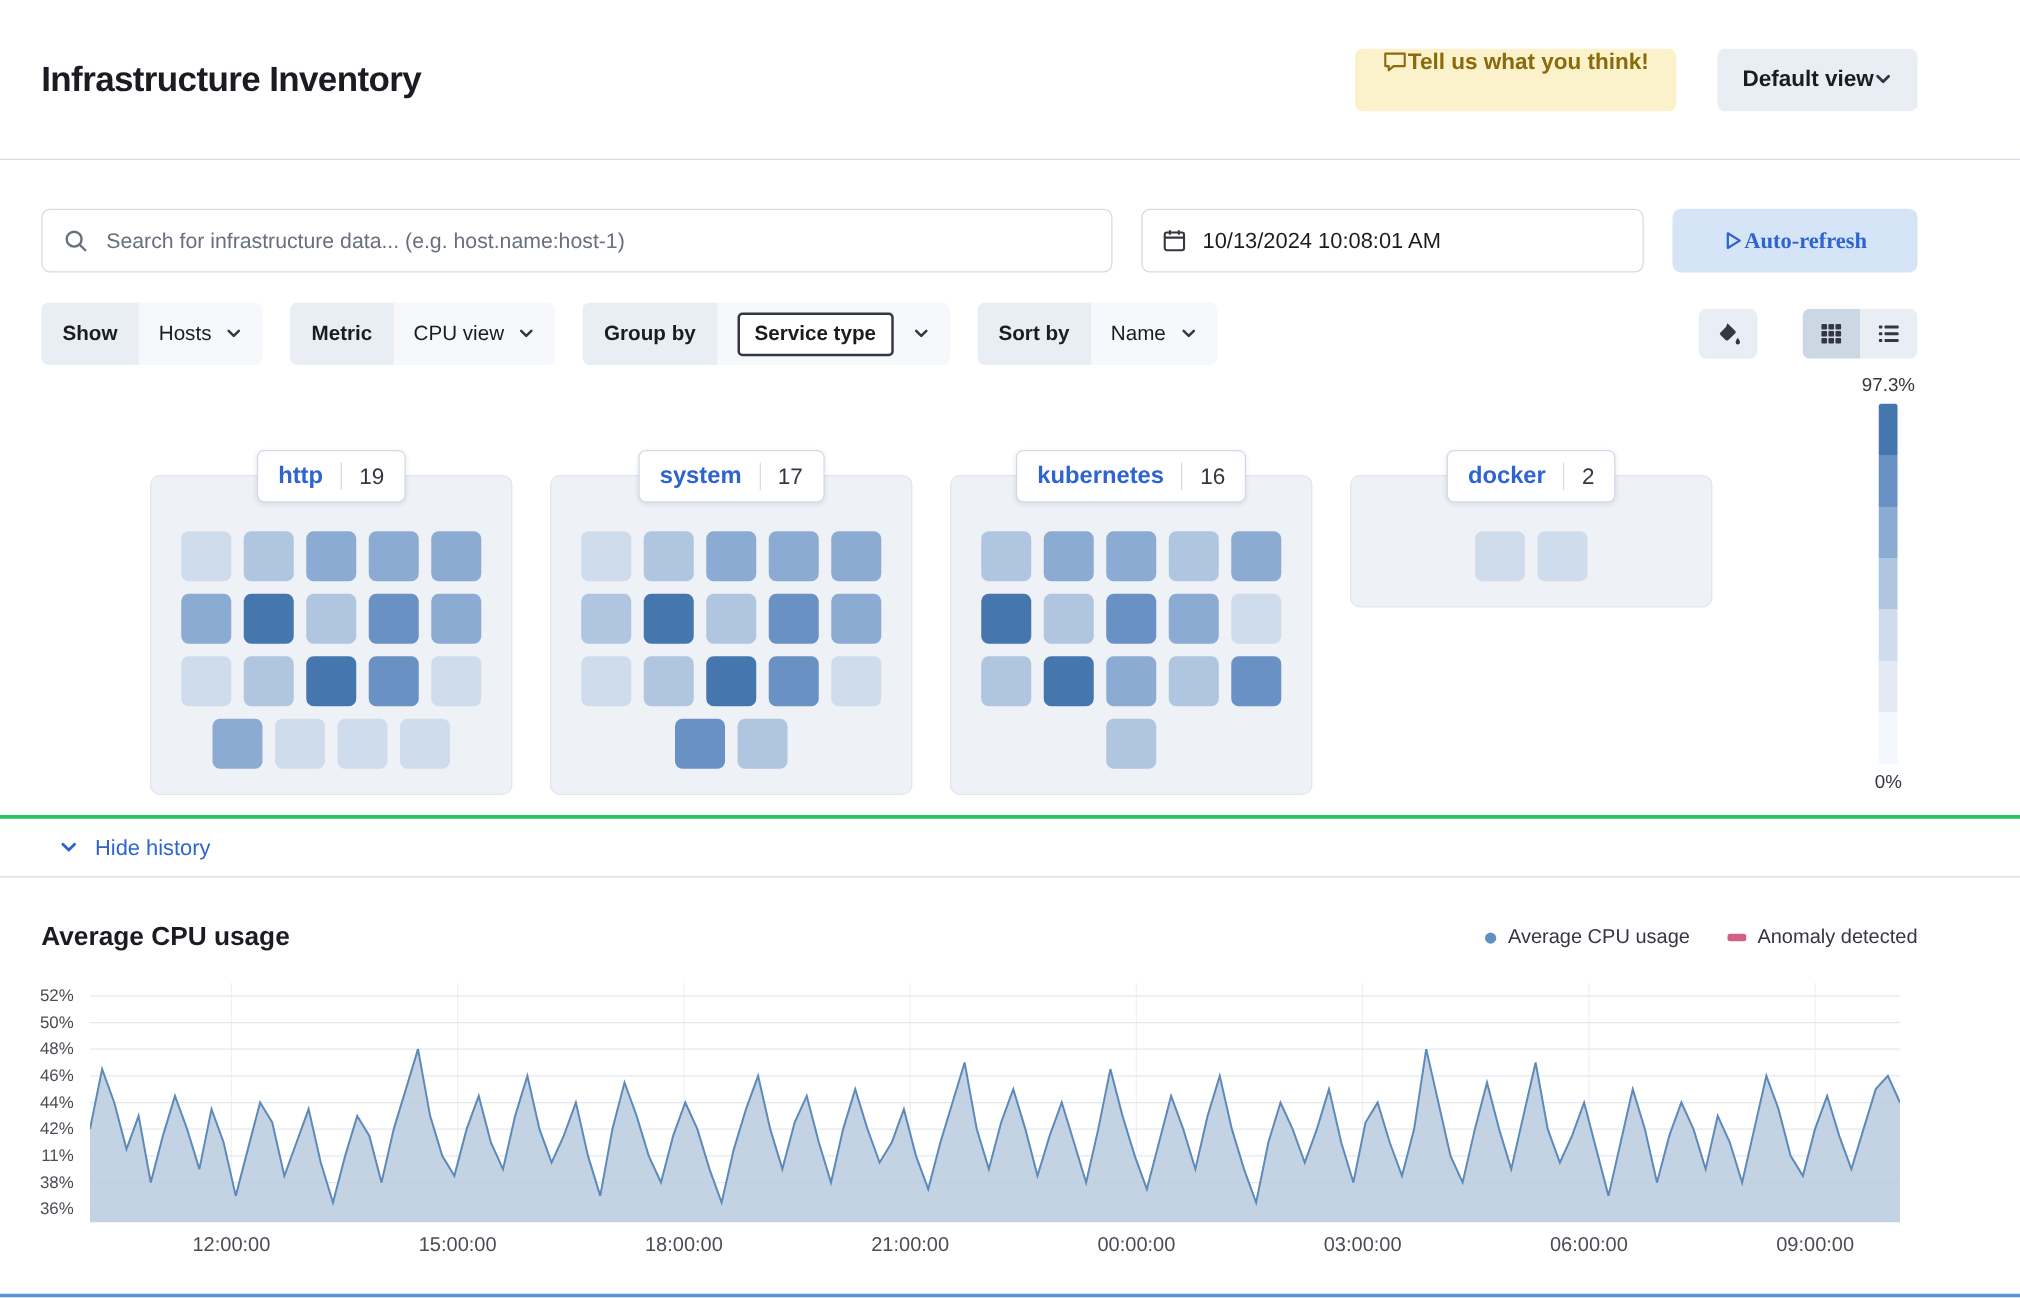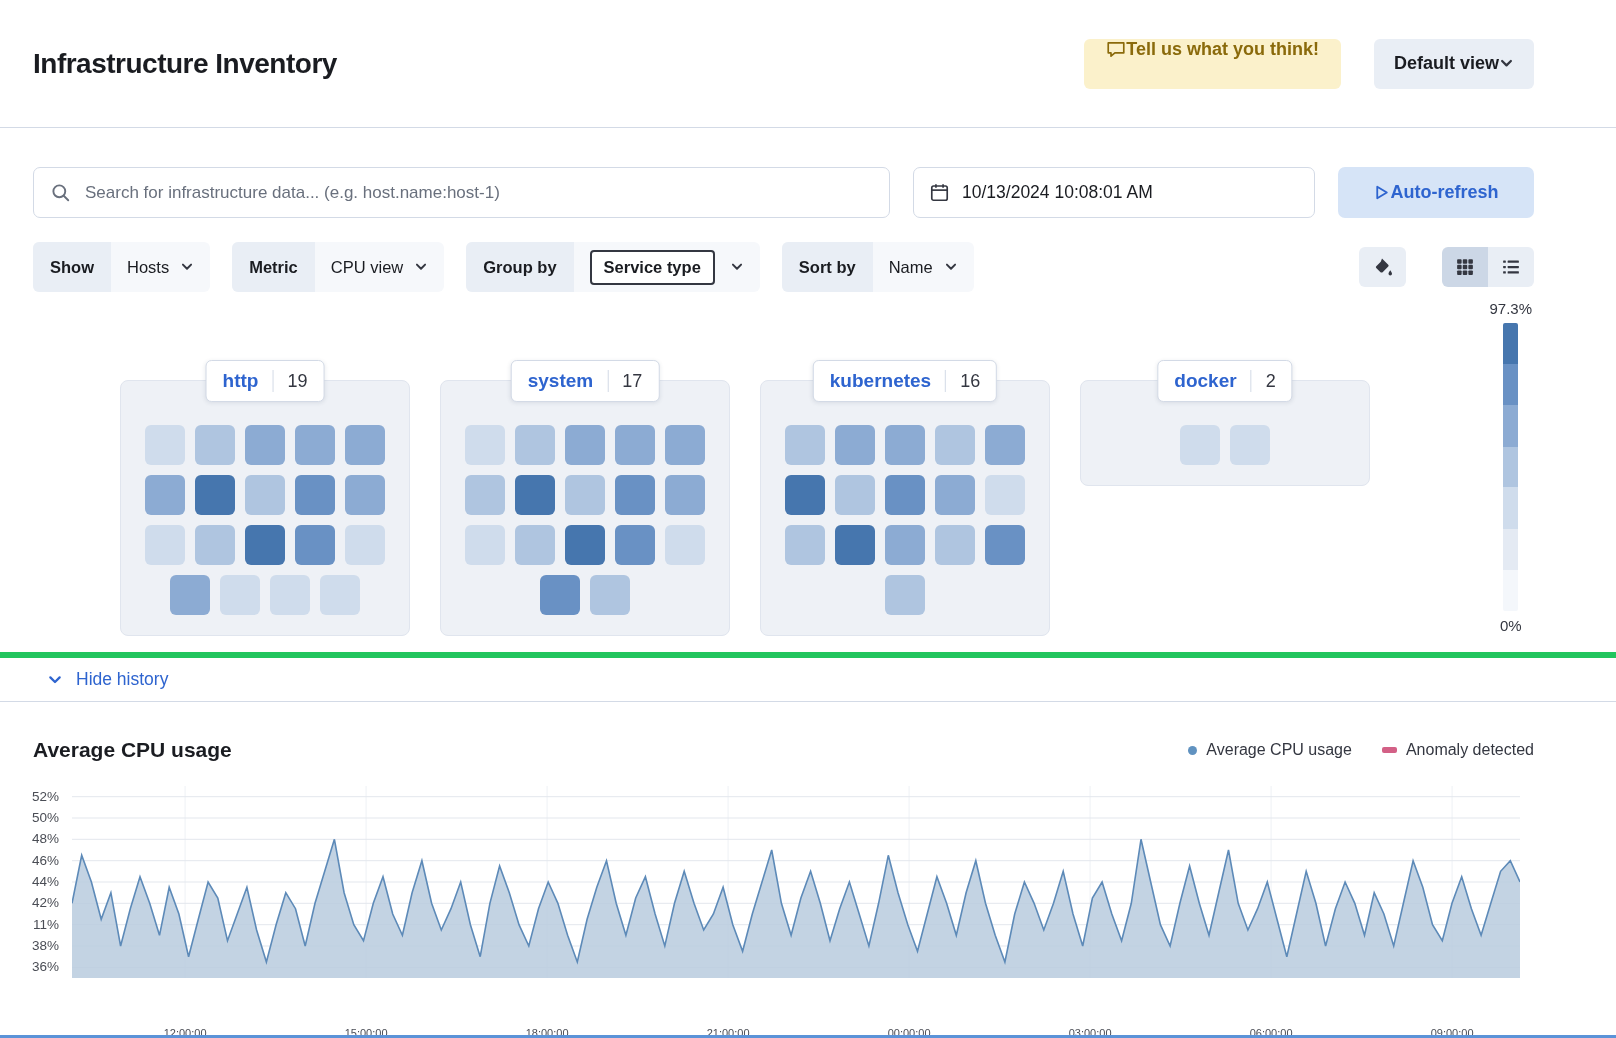--- a/index.html
+++ b/index.html
@@ -16,21 +16,21 @@
   .spacer { flex:1; }
   .feedback-btn { display:flex; align-items:flex-start; height:50px; padding:0 22px; background:#fbf1cb; color:#8a6a0b; border:none; border-radius:6px; font-family:inherit; font-size:18px; font-weight:700; cursor:pointer; }
   .view-btn { display:flex; align-items:center; height:50px; padding:0 20px; background:#e9eef5; color:#1a1c21; border:none; border-radius:6px; font-family:inherit; font-size:18px; font-weight:700; margin-left:33px; cursor:pointer; }
 
   
   .search-row { display:flex; align-items:center; gap:23px; margin:39px 82px 0 33px; }
   .search-box { flex:1; display:flex; align-items:center; gap:13px; height:51px; border:1px solid #d3dae6; border-radius:7px; padding:0 17px; background:#fff; }
   .search-box input { flex:1; border:none; outline:none; font-family:inherit; font-size:17px; color:#1a1c21; background:transparent; }
   .search-box input::placeholder { color:#69707d; }
   .date-btn { width:402px; display:flex; align-items:center; gap:13px; height:51px; border:1px solid #d3dae6; border-radius:7px; padding:0 16px; background:#fff; font-family:inherit; font-size:17.5px; color:#1a1c21; cursor:pointer; }
-  .refresh-btn { width:196px; display:flex; align-items:center; justify-content:center; height:51px; border:none; border-radius:7px; background:#d6e4f7; color:#2e64cf; font-family:Liberation Sans, sans-serif; font-size:18px; font-weight:700; cursor:pointer; }
+  .refresh-btn { width:196px; display:flex; align-items:center; justify-content:center; height:51px; border:none; border-radius:7px; background:#d6e4f7; color:#2e64cf; font-family:Liberation Serif, serif; font-size:18px; font-weight:700; cursor:pointer; }
 
   
   .filter-row { display:flex; align-items:center; margin:24px 82px 0 33px; }
   .filter-group { display:flex; align-items:stretch; height:50px; border-radius:6px; overflow:hidden; background:#f6f8fb; margin-right:22px; cursor:pointer; }
   .filter-prepend { display:flex; align-items:center; padding:0 17px; background:#e9eef5; font-weight:700; font-size:16.5px; }
   .filter-value { display:flex; align-items:center; gap:11px; padding:0 16px; font-size:16.5px; color:#1a1c21; }
   .boxed-value { border:2px solid #343741; border-radius:4px; padding:6px 12px; font-weight:700; background:#fff; margin-right:4px; }
   .chev { color:#343741; display:flex; }
   .icon-btn { width:47px; height:40px; display:flex; align-items:center; justify-content:center; background:#e9eef5; border:none; border-radius:6px; cursor:pointer; margin-left:auto; }
   .view-toggle { display:flex; height:40px; border-radius:6px; overflow:hidden; margin-left:36px; }
@@ -47,36 +47,36 @@
   .host-square { width:40px; height:40px; border-radius:6px; cursor:pointer; }
   .group-label { position:absolute; top:0; left:50%; transform:translate(-50%,-50%); display:flex; align-items:center; gap:14px; background:#fff; border:1px solid #d3dae6; border-radius:6px; padding:9px 16px; box-shadow:0 1px 4px rgba(31,53,82,.1); white-space:nowrap; cursor:pointer; }
   .group-name { color:#2e64cf; font-weight:700; font-size:19px; }
   .group-divider { width:1px; align-self:stretch; background:#d3dae6; }
   .group-count { font-size:18px; color:#343741; }
   .waffle-legend { position:absolute; top:8px; right:84px; display:flex; flex-direction:column; align-items:center; gap:6px; }
   .legend-label { font-size:15px; color:#343741; }
   .legend-bar { width:15px; height:288px; border-radius:2px; }
 
   
-  .history-bar { height:50px; border-top:6px solid #22c55e; border-bottom:1px solid #d3dae6; display:flex; align-items:center; gap:13px; padding-left:47px; color:#2e64cf; font-size:17.5px; cursor:pointer; }
+  .history-bar { height:50px; border-top:3px solid #22c55e; border-bottom:1px solid #d3dae6; display:flex; align-items:center; gap:13px; padding-left:47px; color:#2e64cf; font-size:17.5px; cursor:pointer; }
 
   
   .chart-section { padding-top:36px; }
   .chart-header { display:flex; align-items:center; margin:0 82px 0 33px; }
   .chart-title { font-size:21px; font-weight:700; margin:0; }
   .chart-legend { margin-left:auto; display:flex; align-items:center; gap:30px; }
   .chart-legend .item { display:flex; align-items:center; gap:9px; font-size:16px; color:#343741; }
   .legend-dot { width:9px; height:9px; border-radius:50%; }
   .legend-dash { width:15px; height:6px; border-radius:2px; }
   .chart-wrap { position:relative; margin:24px 96px 0 72px; height:192px; }
   #chart-plot { position:absolute; left:0; top:0; width:100%; height:100%; }
   #y-axis { position:absolute; left:-52px; top:0; bottom:0; width:46px; }
   .ytick { position:absolute; right:7px; font-size:13.5px; color:#4a4d55; }
   #x-axis { position:absolute; left:0; right:0; top:calc(100% + 10px); height:20px; }
-  .xtick { position:absolute; transform:translateX(-50%); font-size:11px; color:#4a4d55; white-space:nowrap;margin-top:39px; }
+  .xtick { position:absolute; transform:translateX(-50%); font-size:16px; color:#4a4d55; white-space:nowrap; }
 
   .bottom-accent { position:absolute; left:0; right:0; bottom:0; height:3px; }
 </style>
 </head>
 <body>
 
 <div class="page">
 
   <div class="header">
     <h1 class="page-title">Infrastructure Inventory</h1>

